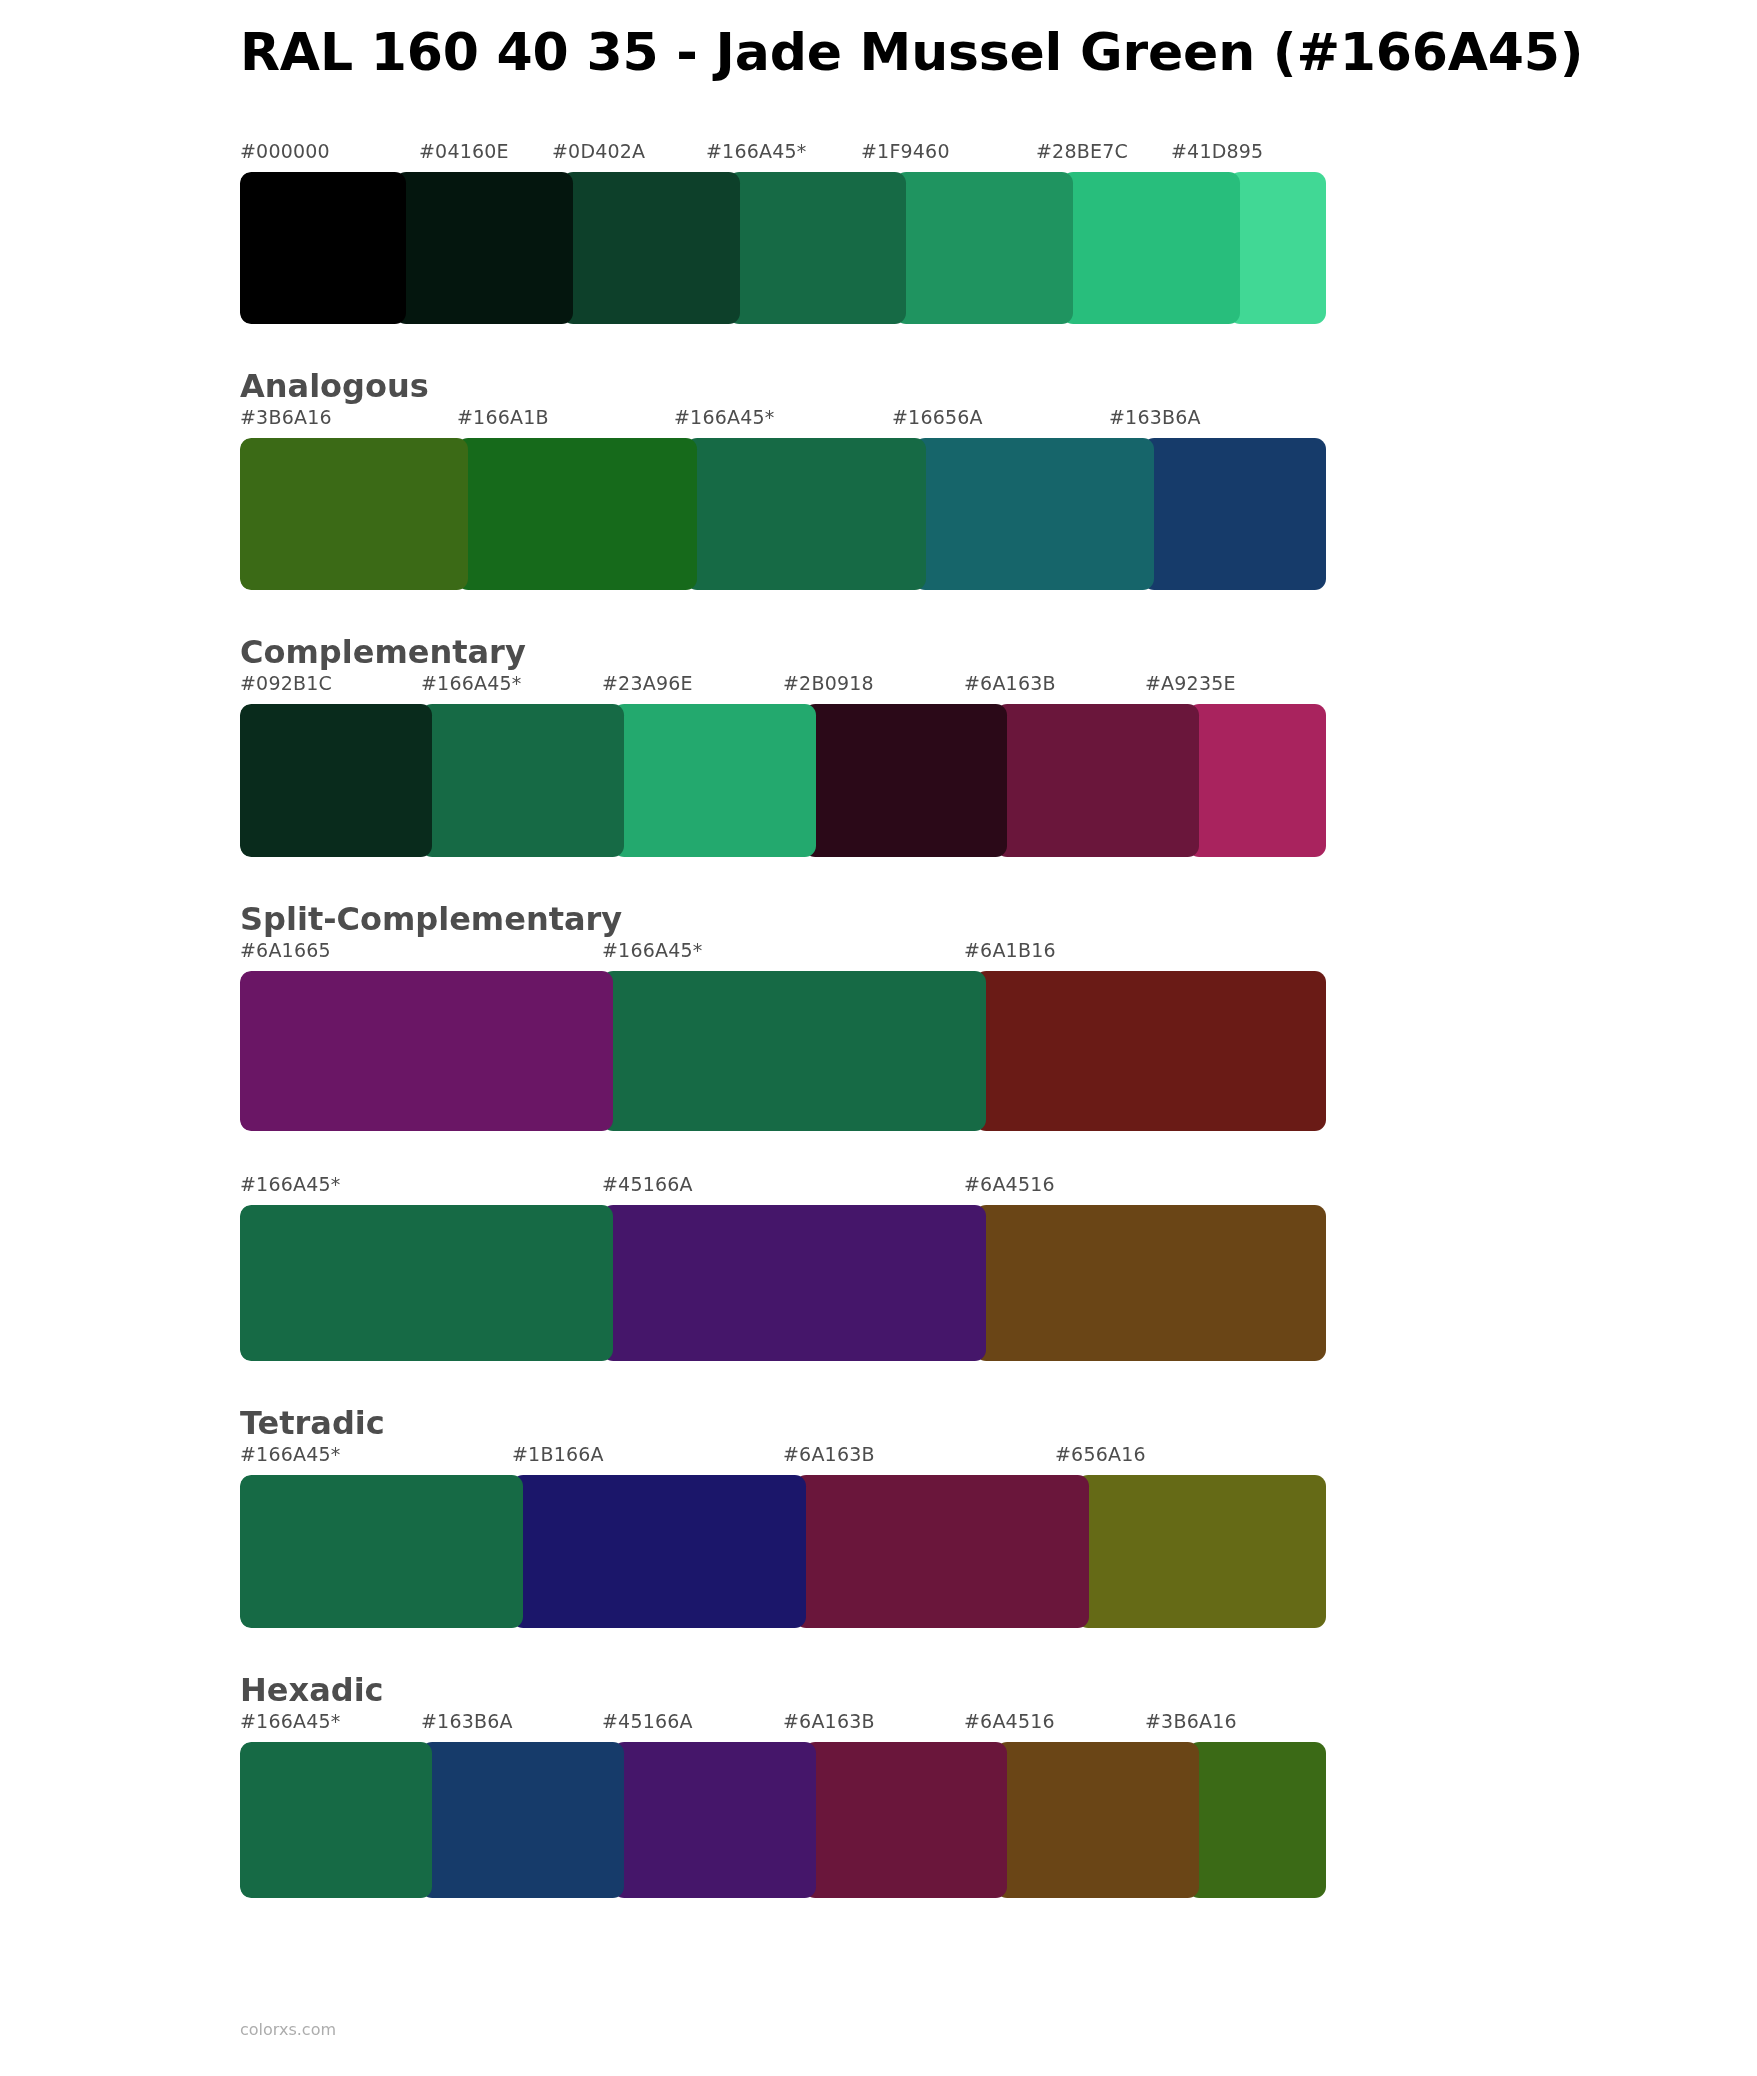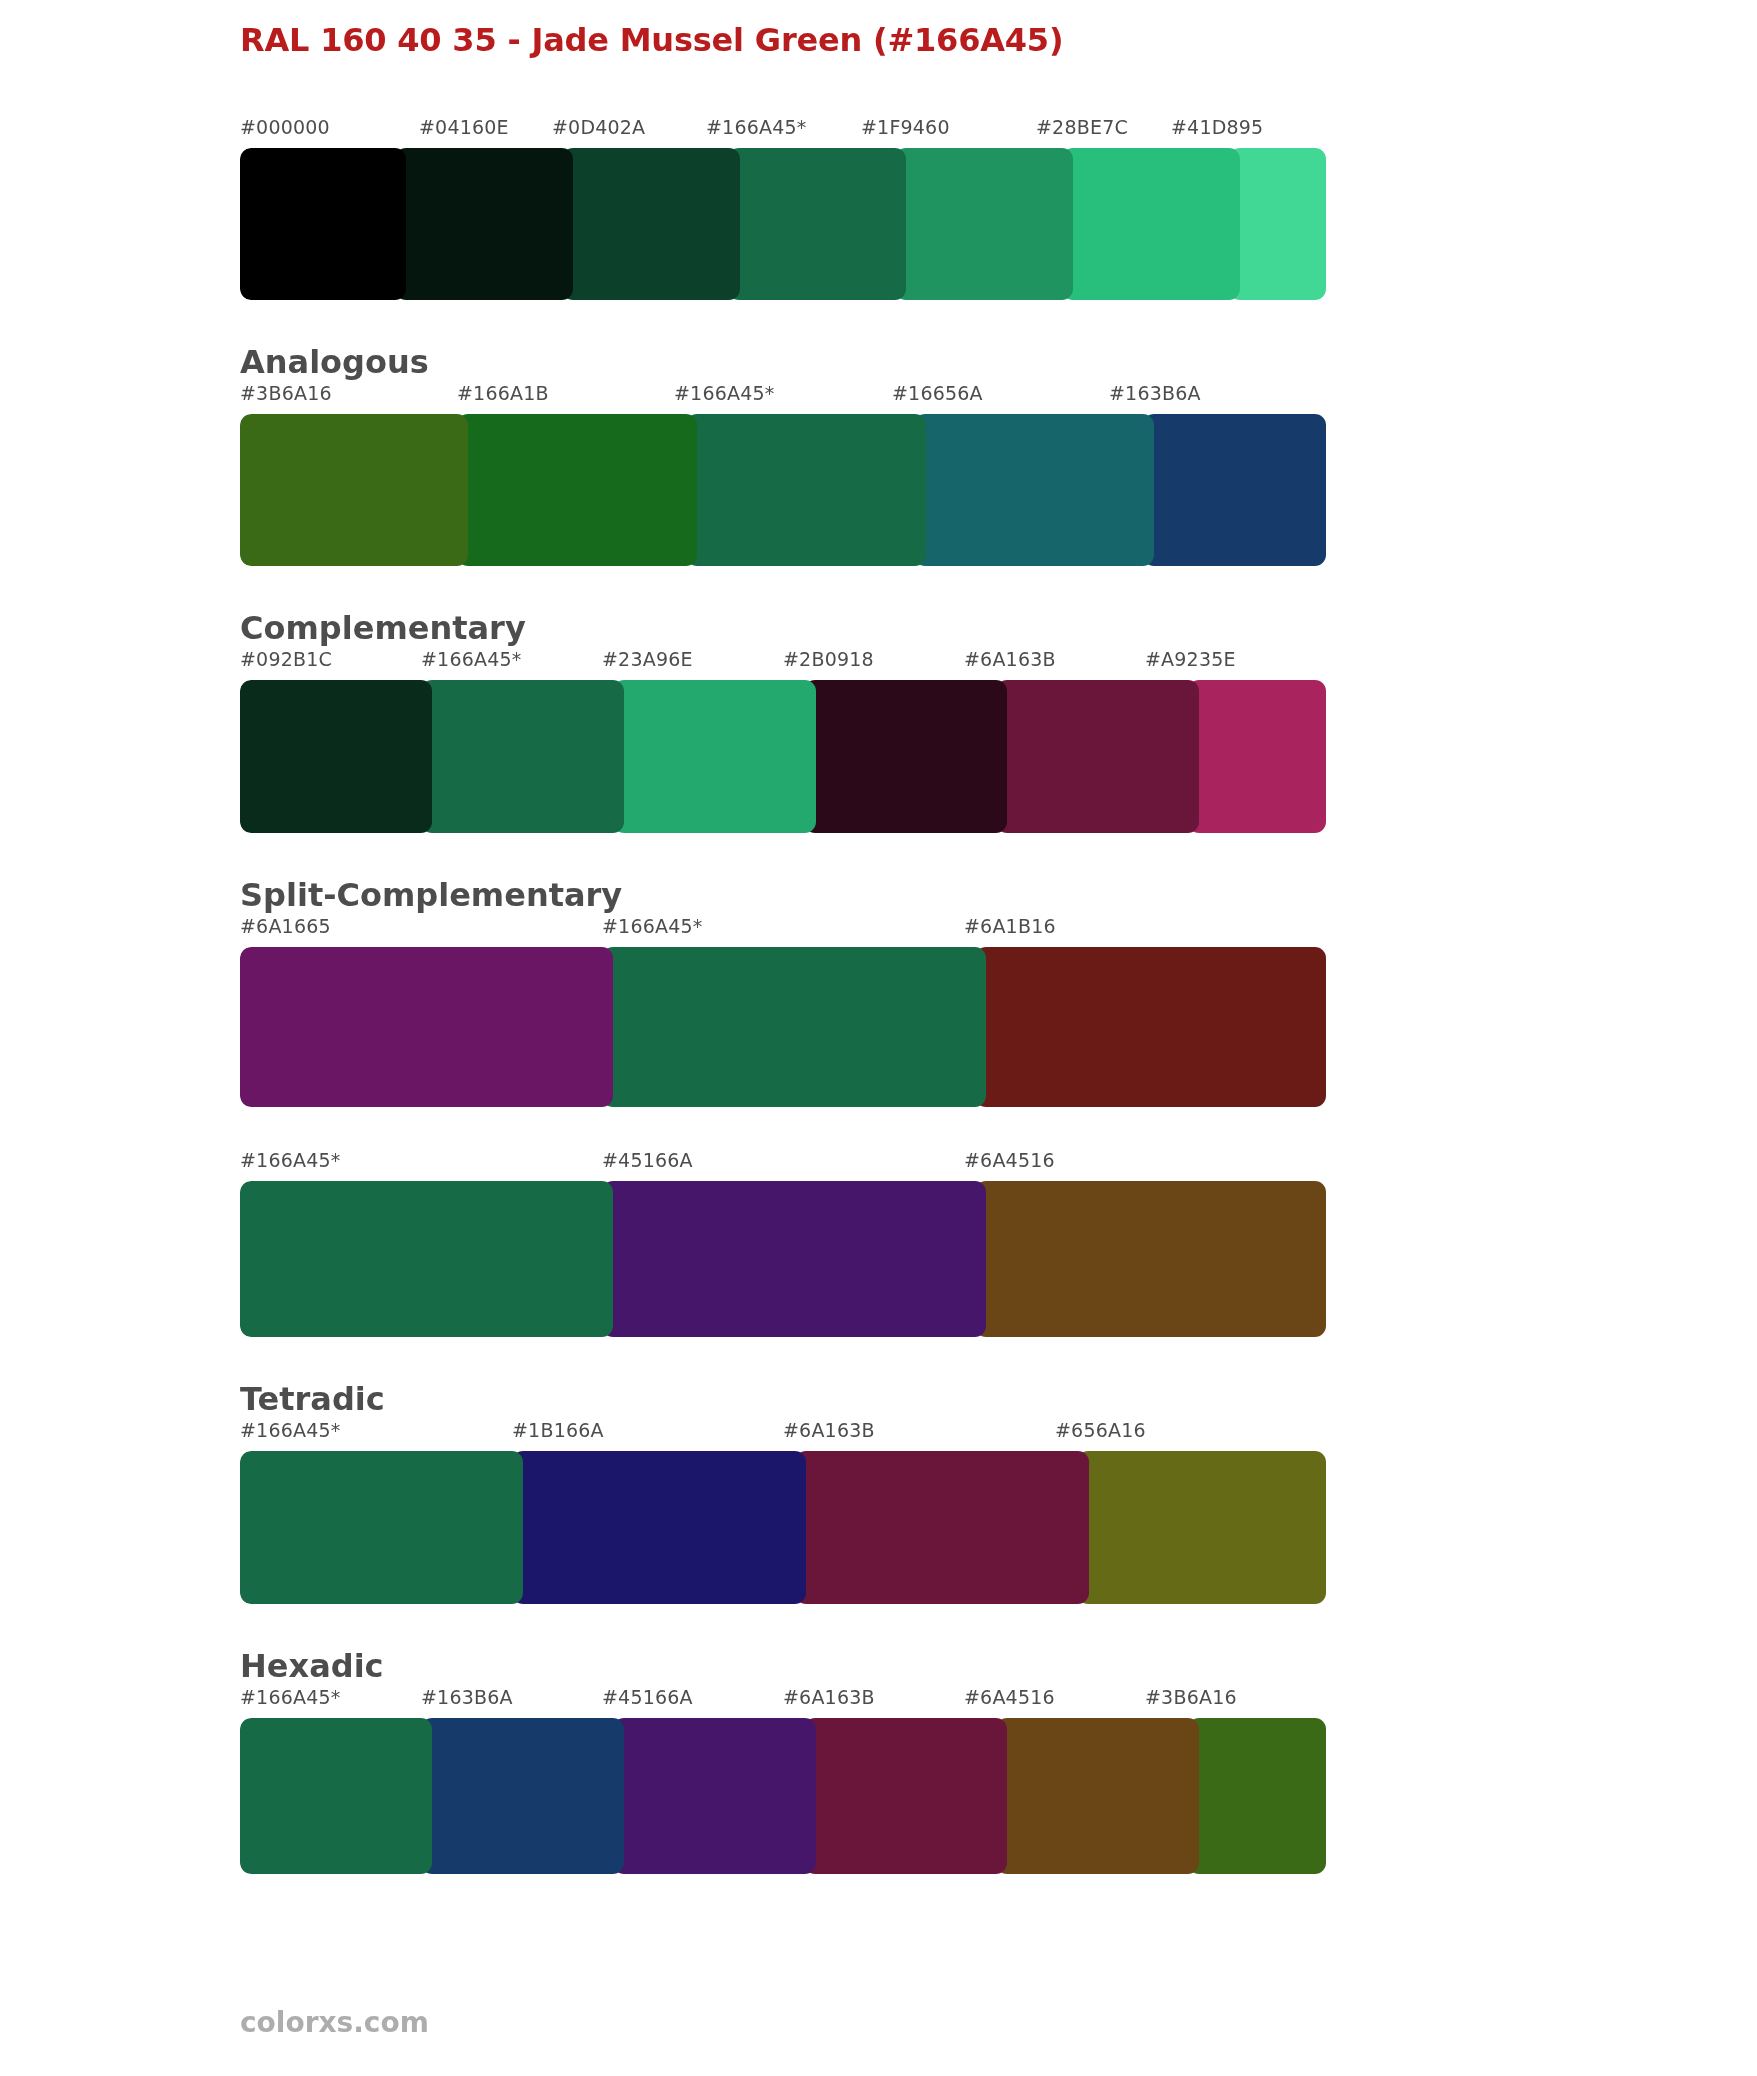--- a/index.html
+++ b/index.html
@@ -12,23 +12,23 @@
   .page {
     width: 1757px;
     height: 2077px;
     position: relative;
     padding: 0;
   }
   .header {
     padding: 22.4px 0 0 240px;
   }
   .main-title {
-    font-size: 32px;
+    font-size: 52px;
     font-weight: bold;
-    color: #b91c1c;
+    color: #000000;
     letter-spacing: -0.2px;
     line-height: 1.18;
     white-space: nowrap;
   }
   .sub-title {
     font-size: 35px;
     font-weight: bold;
     color: #1f1f1f;
     line-height: 1.3;
     margin-top: 6.4px;
@@ -74,23 +74,23 @@
     border-radius: 11.2px;
     flex: 0 0 auto;
   }
   .swatch:not(:first-child) {
     margin-left: -11.2px;
   }
   .footer {
     position: absolute;
     left: 240px;
     bottom: 38px;
-    font-size: 28px;
+    font-size: 16px;
     color: #adadad;
-    font-weight: 700;
+    font-weight: 400;
   }
   .sec-mono .swatch-row { height: 152px; }
   .sec-ana  .swatch-row { height: 152px; }
   .sec-comp .swatch-row { height: 153px; }
   .sec-split .swatch-row { height: 160px; }
   .sec-tri  .swatch-row { height: 156px; }
   .sec-tet  .swatch-row { height: 153px; }
   .sec-hex  .swatch-row { height: 156px; }
   .spacer-sm { height: 42px; }
 </style>

